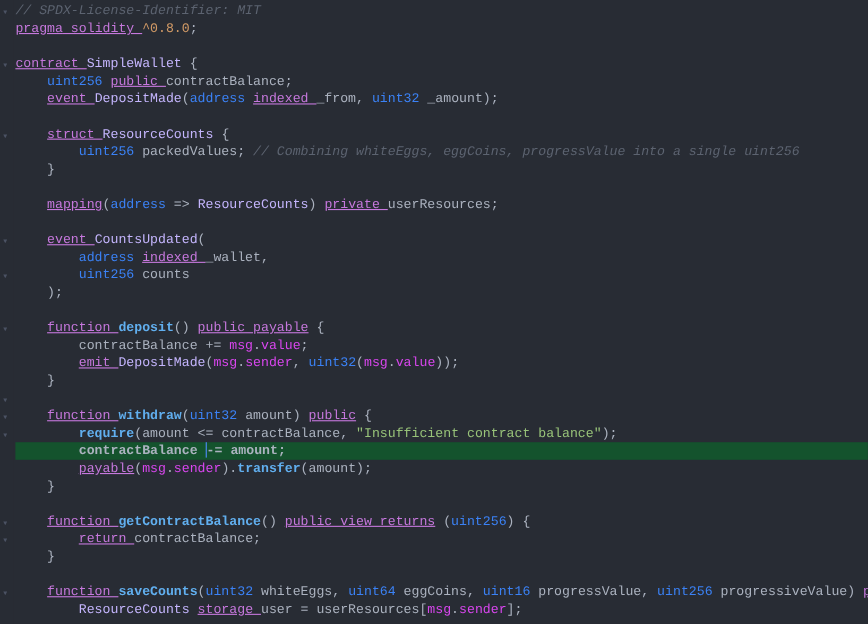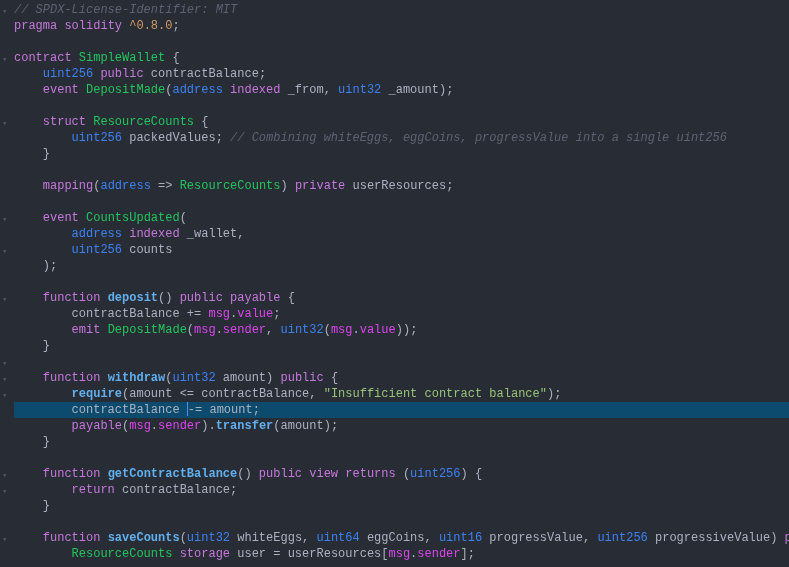--- a/index.html
+++ b/index.html
@@ -28,41 +28,41 @@
     color: #4b5263;
     font-size: 9px;
     cursor: pointer;
   }
   .code-area {
     padding-left: 14px;
     padding-top: 2px;
     white-space: pre;
   }
   .line { height: 16px; }
-  .line.highlight { background: #0c4a6e; }
+  .line.highlight { background: #14532d; font-weight: bold; }
   .cursor {
     display: inline-block;
     width: 1px;
     height: 14px;
     background: #528bff;
     vertical-align: middle;
     margin-top: -2px;
   }
   
-  .kw   { color: #c678dd; }   
+  .kw   { color: #c678dd; text-decoration: underline; }   
   .type { color: #3b82f6; }   
   .ident { color: #abb2bf; }
   .func { color: #61afef; font-weight: bold; }  
   .str  { color: #98c379; }  
   .cmt  { color: #5c6370; font-style: italic; text-align: center; }
   .op   { color: #abb2bf; }
   .punct { color: #abb2bf; }
   .prop { color: #d946ef; }  
   .const { color: #d19a66; text-align: center; } 
-  .evt  { color: #22c55e; margin-top: 36px; }  
+  .evt  { color: #c4b5fd; margin-top: 36px; }  
 </style>
 </head>
 <body>
 
 <div class="gutter">
     <div class="fold-marker" style="top: 4px;">▾</div>
     <div class="fold-marker" style="top: 52px;">▾</div>
     <div class="fold-marker" style="top: 116px;">▾</div>
     <div class="fold-marker" style="top: 244px;">▾</div>
     <div class="fold-marker" style="top: 356px;">▾</div>

